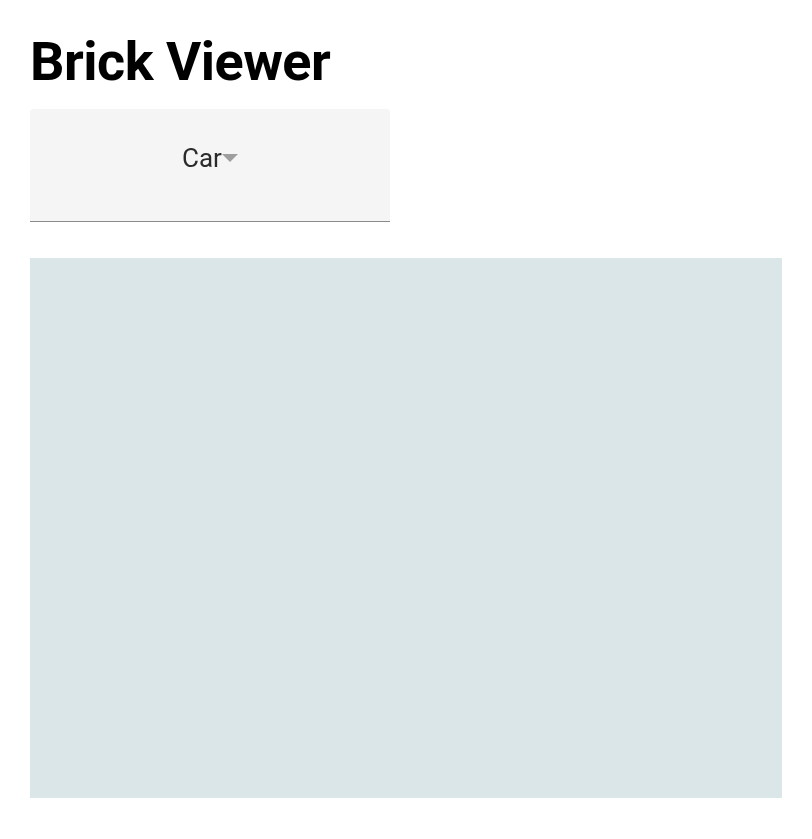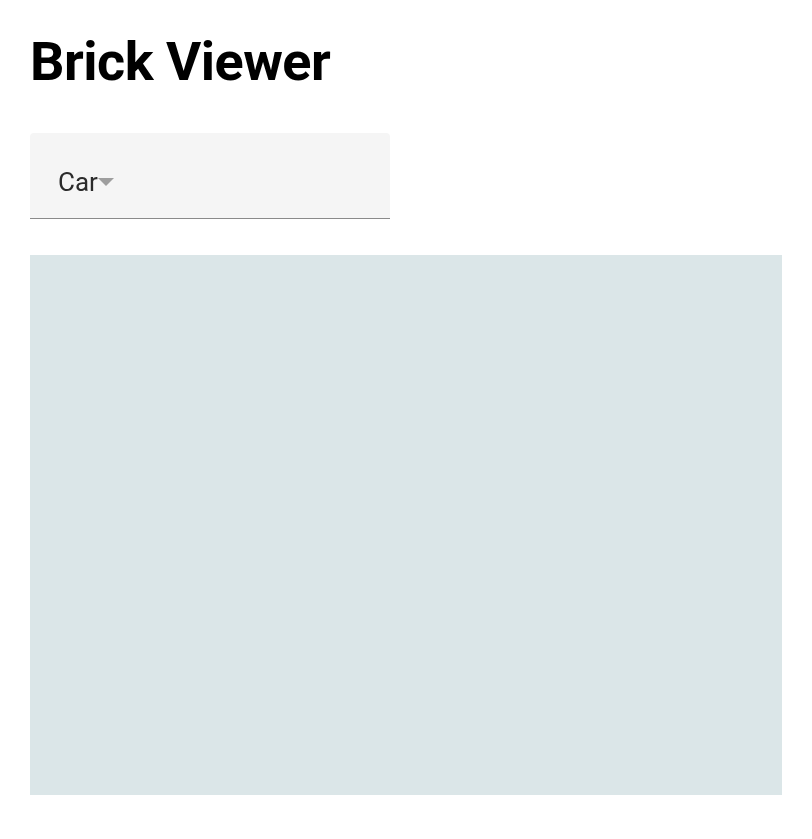--- a/index.html
+++ b/index.html
@@ -13,34 +13,34 @@
       background: #ffffff;
       width: 812px;
       height: 839px;
       padding: 30px;
     }
     
     .page-title {
       font-size: 54px;
       font-weight: 700;
       color: #000000;
-      margin-bottom: 40px;
+      margin-bottom: 16px;
       letter-spacing: -0.5px;
     }
     
     .select-container {
       width: 360px;
       background: #f5f5f5;
       border-top-left-radius: 4px;
       border-top-right-radius: 4px;
       border-bottom: 1px solid #8a8a8a;
-      padding: 34px 16px 21px 28px;
+      padding: 34px 16px 48px 28px;
       display: flex;
       align-items: center;
-      justify-content: flex-start;
+      justify-content: center;
       cursor: pointer;
       margin-bottom: 36px;
     }
     
     .select-value {
       font-size: 26px;
       color: #2b2b2b;
       font-weight: 400;
     }
     

